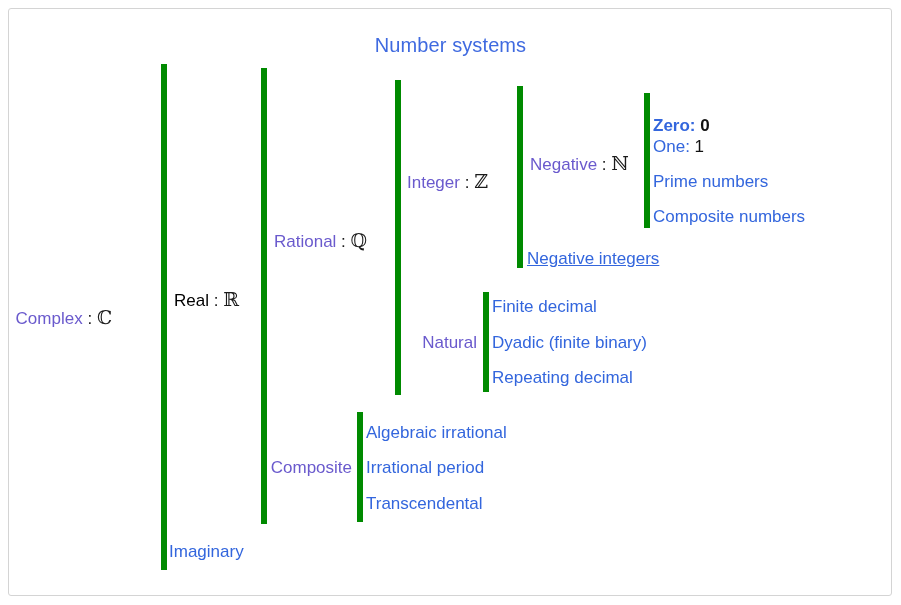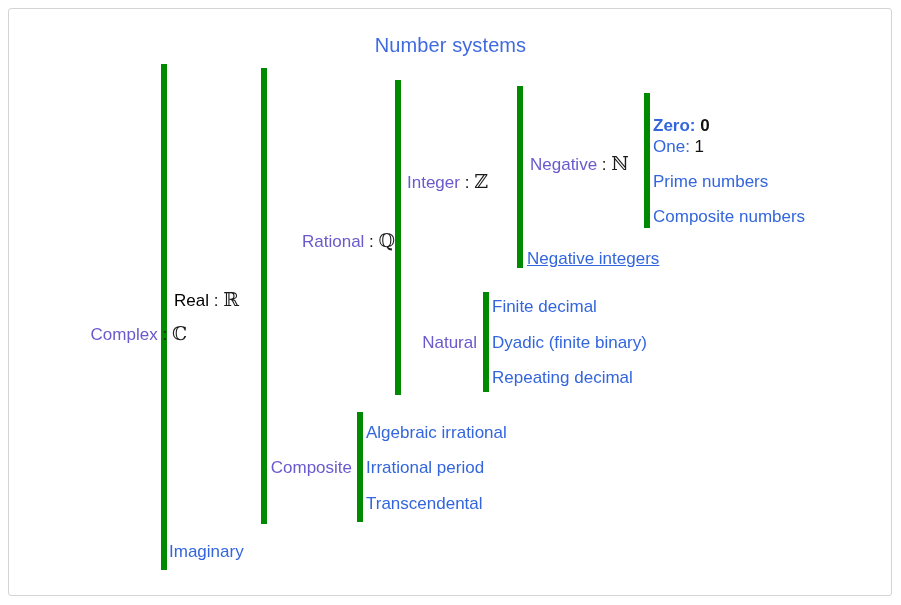--- a/index.html
+++ b/index.html
@@ -92,37 +92,37 @@
   <div class="title">Number systems</div>
 
   <div class="bar" style="left:161px; top:64px;  height:506px;"></div>
   <div class="bar" style="left:261px; top:68px;  height:456px;"></div>
   <div class="bar" style="left:395px; top:80px;  height:315px;"></div>
   <div class="bar" style="left:517px; top:86px;  height:182px;"></div>
   <div class="bar" style="left:644px; top:93px;  height:135px;"></div>
   <div class="bar" style="left:483px; top:292px; height:100px;"></div>
   <div class="bar" style="left:357px; top:412px; height:110px;"></div>
 
-  <div class="lbl parent" style="right:714px; top:318px;margin-top:16px;">
+  <div class="lbl parent" style="right:789px; top:318px;">
     <span>Complex</span>
     <span class="colon">:</span>
     <span class="sym">ℂ</span>
   </div>
 
   <div class="lbl child" style="left:174px; top:300px;">
     <span class="strong-black">Real</span>
     <span class="colon">:</span>
     <span class="sym">ℝ</span>
   </div>
 
   <div class="lbl child" style="left:169px; top:552px;">
     <span>Imaginary</span>
   </div>
 
-  <div class="lbl child" style="left:274px; top:241px; color:#6a5acd;margin-left:28px;">
+  <div class="lbl child" style="left:274px; top:241px; color:#6a5acd;">
     <span>Rational</span>
     <span class="colon">:</span>
     <span class="sym">ℚ</span>
   </div>
 
   <div class="lbl parent" style="right:549px; top:468px;">
     <span>Composite</span>
   </div>
 
   <div class="lbl child" style="left:407px; top:182px; color:#6a5acd;">

